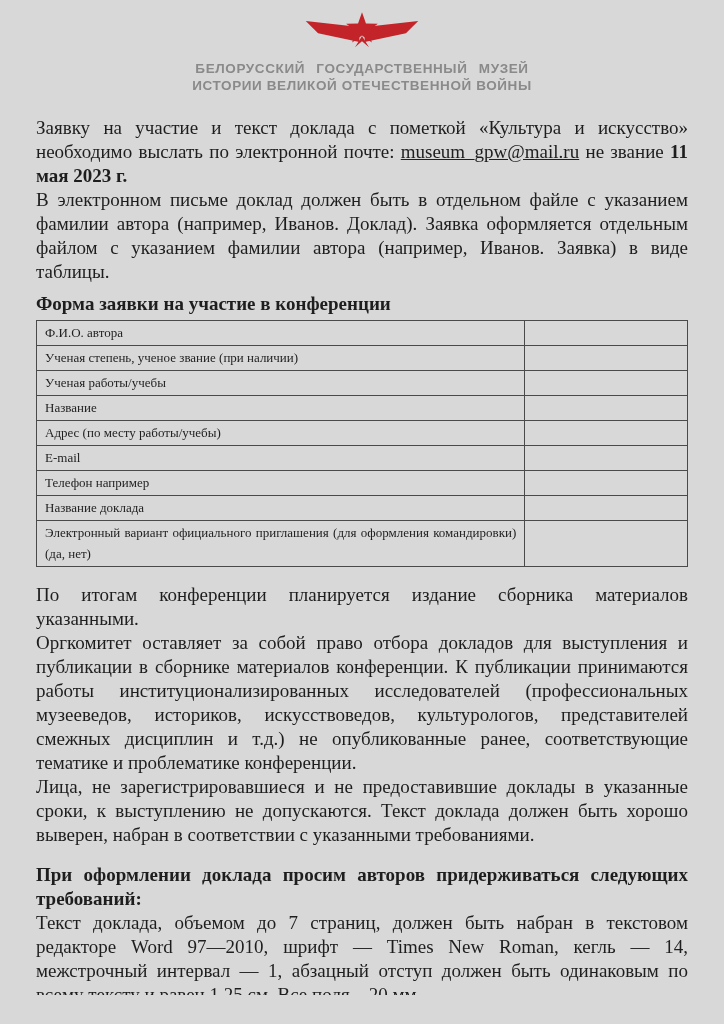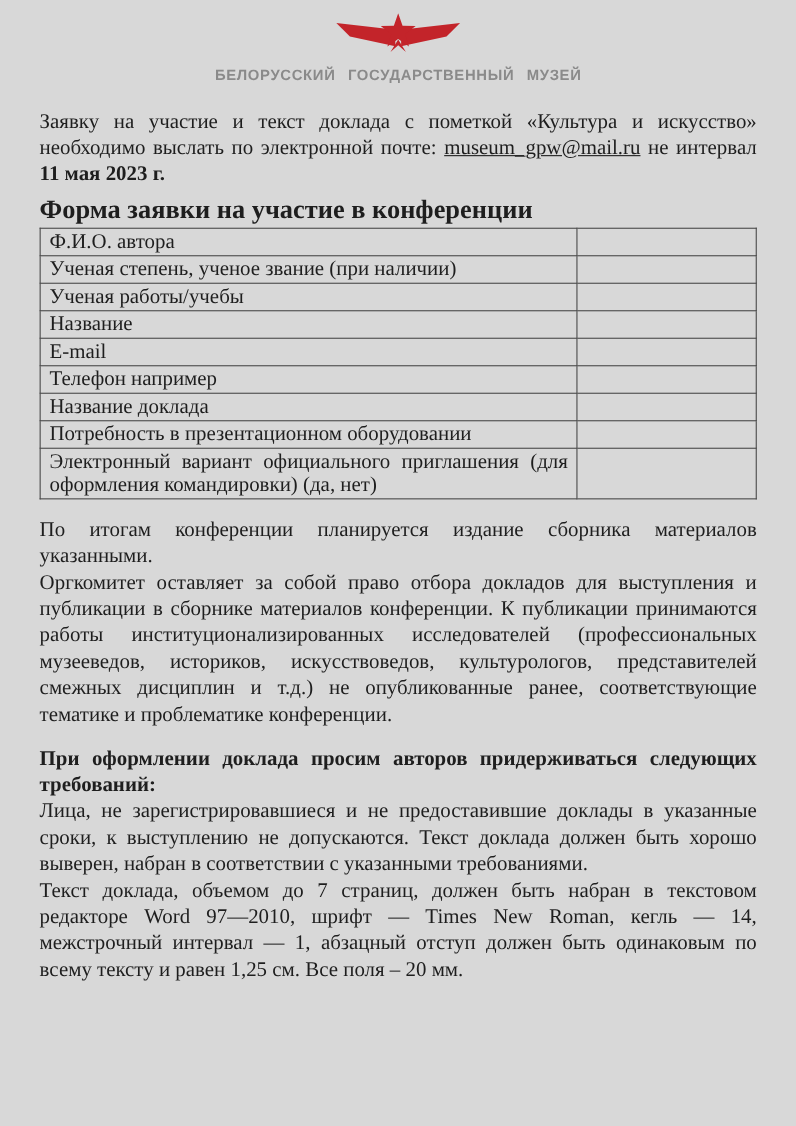--- a/index.html
+++ b/index.html
@@ -32,31 +32,31 @@
   .para {
     font-size: 19px;
     line-height: 24px;
     text-align: justify;
     margin: 0;
   }
   .para.first { margin-top: 22px; }
   .email-link { color: inherit; text-decoration: underline; cursor: pointer; margin-top: 12px; }
   .bold { font-weight: 700; }
   .form-heading {
-    font-size: 24px;
+    font-size: 19px;
     line-height: 24px;
     font-weight: 700;
     margin: 8px 0 0 0;
   }
   
   table.form-table {
     width: 100%;
     border-collapse: collapse;
     margin-top: 4px;
-    font-size: 19px;
+    font-size: 13px;
   }
   table.form-table td {
     border: 1.5px solid #4a4a4a;
     line-height: 21px;
     padding: 1px 8px 2px 8px;
     vertical-align: top;
   }
   td.label-cell { width: 75%; text-align: justify; }
   td.value-cell { width: 25%; }
   .after-table { margin-top: 16px; }
@@ -74,26 +74,28 @@
         <polygon points="63,17 2,10 16,24 63,34" fill="#c3242a"></polygon>
 
         <polygon points="69,17 130,10 116,24 69,34" fill="#c3242a"></polygon>
 
         <polygon points="66,0 70.5,12.8 84.1,13.1 73.2,21.3 77.2,34.4 66,26.6 54.8,34.4 58.8,21.3 47.9,13.1 61.5,12.8" fill="#c3242a"></polygon>
 
         <polygon points="66,27 58,40 66,33 74,40" fill="#c3242a"></polygon>
       </svg>
     </span>
     <div class="logo-text line1">БЕЛОРУССКИЙ  ГОСУДАРСТВЕННЫЙ  МУЗЕЙ</div>
+    <div class="logo-text line2">ИСТОРИИ ВЕЛИКОЙ ОТЕЧЕСТВЕННОЙ ВОЙНЫ</div>
   </header>
 
   <main>
 
-    <p class="para first"><span>Заявку на участие и текст доклада с пометкой «Культура и искусство» необходимо выслать по электронной почте: </span><a class="email-link">museum_gpw@mail.ru</a><span> не интервал </span><span class="bold">11 мая 2023 г.</span></p>
+    <p class="para first"><span>Заявку на участие и текст доклада с пометкой «Культура и искусство» необходимо выслать по электронной почте: </span><a class="email-link">museum_gpw@mail.ru</a><span> не звание </span><span class="bold">11 мая 2023 г.</span></p>
 
+    <p class="para">В электронном письме доклад должен быть в отдельном файле с указанием фамилии автора (например, Иванов. Доклад). Заявка оформляется отдельным файлом с указанием фамилии автора (например, Иванов. Заявка) в виде таблицы.</p>
 
     <h2 class="form-heading">Форма заявки на участие в конференции</h2>
 
     <table class="form-table">
       <tbody>
         <tr>
           <td class="label-cell">Ф.И.О. автора</td>
           <td class="value-cell"></td>
         </tr>
         <tr>
@@ -102,46 +104,46 @@
         </tr>
         <tr>
           <td class="label-cell">Ученая работы/учебы</td>
           <td class="value-cell"></td>
         </tr>
         <tr>
           <td class="label-cell">Название</td>
           <td class="value-cell"></td>
         </tr>
         <tr>
+          <td class="label-cell">Адрес (по месту работы/учебы)</td>
+          <td class="value-cell"></td>
+        </tr>
+        <tr>
           <td class="label-cell">E-mail</td>
           <td class="value-cell"></td>
         </tr>
         <tr>
           <td class="label-cell">Телефон например</td>
           <td class="value-cell"></td>
         </tr>
         <tr>
           <td class="label-cell">Название доклада</td>
-          <td class="value-cell"></td>
-        </tr>
-        <tr>
-          <td class="label-cell">Потребность в презентационном оборудовании</td>
           <td class="value-cell"></td>
         </tr>
         <tr>
           <td class="label-cell">Электронный вариант официального приглашения (для оформления командировки) (да, нет)</td>
           <td class="value-cell"></td>
         </tr>
       </tbody>
     </table>
 
     <p class="para after-table">По итогам конференции планируется издание сборника материалов указанными.</p>
 
     <p class="para">Оргкомитет оставляет за собой право отбора докладов для выступления и публикации в сборнике материалов конференции. К публикации принимаются работы институционализированных исследователей (профессиональных музееведов, историков, искусствоведов, культурологов, представителей смежных дисциплин и т.д.) не опубликованные ранее, соответствующие тематике и проблематике конференции.</p>
 
+    <p class="para">Лица, не зарегистрировавшиеся и не предоставившие доклады в указанные сроки, к выступлению не допускаются. Текст доклада должен быть хорошо выверен, набран в соответствии с указанными требованиями.</p>
+
     <p class="para bold req-block">При оформлении доклада просим авторов придерживаться следующих требований:</p>
-
-    <p class="para">Лица, не зарегистрировавшиеся и не предоставившие доклады в указанные сроки, к выступлению не допускаются. Текст доклада должен быть хорошо выверен, набран в соответствии с указанными требованиями.</p>
 
     <p class="para">Текст доклада, объемом до 7 страниц, должен быть набран в текстовом редакторе Word 97—2010, шрифт — Times New Roman, кегль — 14, межстрочный интервал — 1, абзацный отступ должен быть одинаковым по всему тексту и равен 1,25 см. Все поля – 20 мм.</p>
 
   </main>
 </div>
 
 </body></html>

